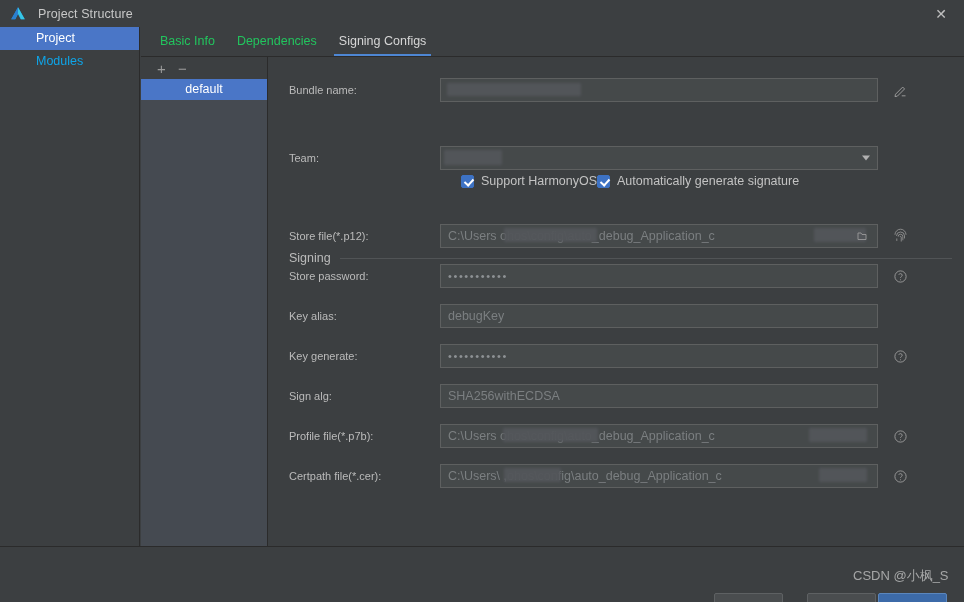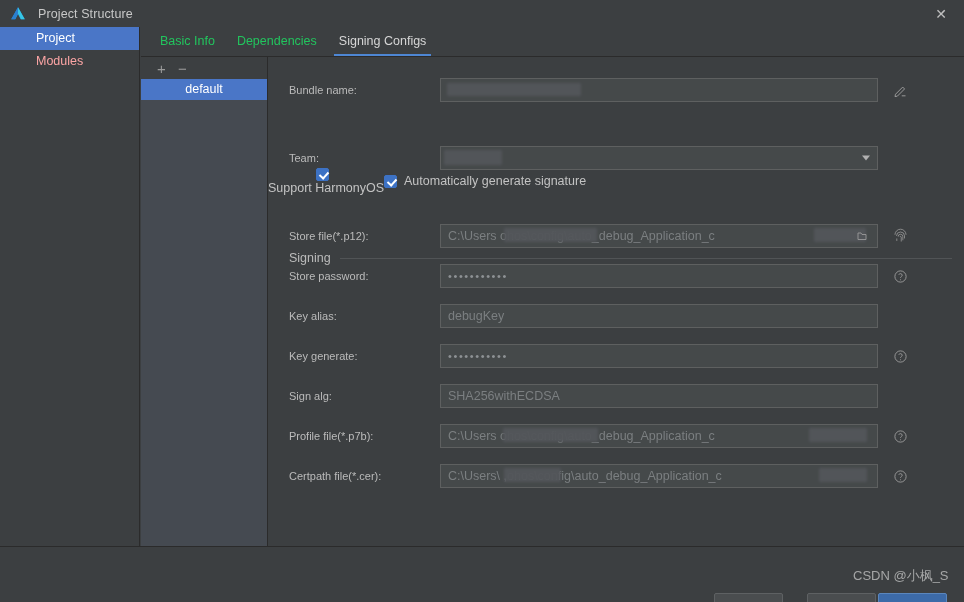--- a/index.html
+++ b/index.html
@@ -42,21 +42,21 @@
   .leftnav {
     position: absolute; left: 0; top: 27px;
     width: 140px; height: 519px;
     background: #3c3f41;
     border-right: 1px solid #2b2b2b;
   }
   .nav-item {
     height: 23px; line-height: 23px;
     padding-left: 36px;
     font-size: 12.5px;
-    color: #fca5a5;
+    color: #0ea5e9;
     white-space: nowrap;
   }
   .nav-item.selected { background: #4a76c7; color: #ffffff; }
 
   
   .tabbar {
     position: absolute; left: 141px; top: 27px;
     width: 823px; height: 29px;
     background: #3c3f41;
     display: flex; align-items: flex-end;
@@ -320,21 +320,21 @@
       </div>
       <div class="side-icon">
         <svg width="15" height="15" viewBox="0 0 24 24" fill="none" stroke="currentColor" stroke-width="1.6">
           <path d="M4 18 L15.5 6.5 L18.5 9.5 L7 21 L3.2 21.8 Z"></path>
           <path d="M14 20.5 L20 20.5"></path>
         </svg>
       </div>
     </div>
 
     <div class="checks">
-      <div class="chk-wrap" style="flex-direction:column;">
+      <div class="chk-wrap" style="margin-left:193px;">
         <span class="chk"></span>
         <span>Support HarmonyOS</span>
       </div>
       <div class="chk-wrap" style="">
         <span class="chk"></span>
         <span>Automatically generate signature</span>
       </div>
     </div>
 
     <div class="row" style="top:89px;">

